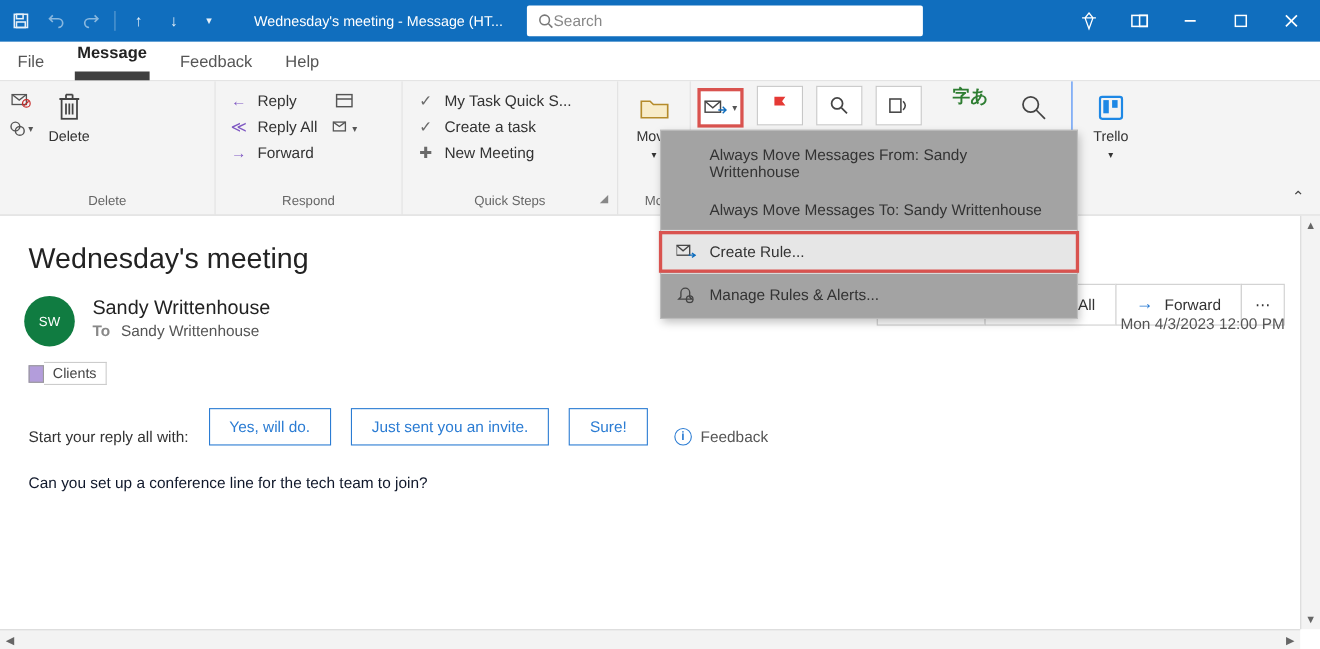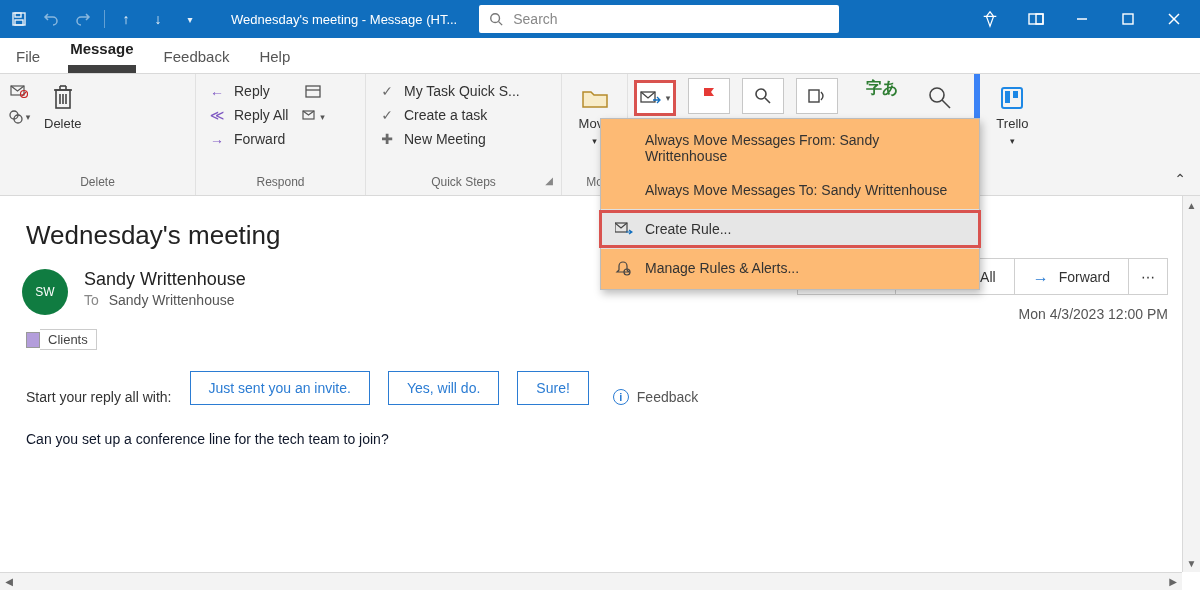--- a/index.html
+++ b/index.html
@@ -3,21 +3,21 @@
 <meta charset="utf-8">
 <style>
 * { margin: 0; padding: 0; box-sizing: border-box; font-family: "Segoe UI", sans-serif; }
 body { width: 1200px; height: 590px; overflow: hidden; background: #fff; font-size: 14px; }
 
 .titlebar { height: 38px; background: #106ebe; color: #fff; display: flex; align-items: center; padding: 0 4px; }
 .titlebar .qat { display: flex; align-items: center; gap: 2px; }
 .qat-btn { width: 30px; height: 30px; display: flex; align-items: center; justify-content: center; color: #fff; opacity: .9; cursor: pointer; }
 .qat-sep { width:1px; height:18px; background: rgba(255,255,255,.35); margin: 0 4px;}
 .title-text { margin-left: 26px; font-size: 13px; color: #fff; white-space: nowrap; }
-.search-box { margin-left: 22px; width: 360px; height: 28px; background: #fff; border-radius: 2px; display: flex; align-items: center; padding: 0 10px; color: #888; gap: 10px; }
+.search-box { margin-left: 22px; width: 360px; height: 28px; background: #fff; border-radius: 2px; display: flex; align-items: center; padding: 0 10px; color: #888; }
 .win-btns { margin-left: auto; display: flex; align-items: center; gap: 2px; }
 .win-btn { width: 44px; height: 30px; display: flex; align-items: center; justify-content: center; color:#fff; cursor:pointer; }
 
 .tabs { height: 36px; display:flex; align-items:flex-end; padding: 0 14px; gap: 26px; border-bottom: 1px solid #d9d9d9; background:#fff; }
 .tab { font-size: 15px; color:#555; padding: 6px 2px 8px; cursor:pointer; }
 .tab.active { color:#222; border-bottom: 8px solid #404040; font-weight:600; }
 
 .ribbon { height: 122px; background:#f4f4f4; border-bottom:1px solid #d9d9d9; display:flex; position: relative; }
 .group { display:flex; flex-direction:column; padding: 4px 6px 2px; border-right:1px solid #e1e1e1; height:100%; }
 .group-body { flex:1; display:flex; align-items:flex-start; gap: 6px; }
@@ -30,40 +30,40 @@
 .small-icon-col { display:flex; flex-direction:column; gap:4px; padding-top:2px; }
 .small-icon { width:26px; height:22px; display:flex; align-items:center; justify-content:center; color:#555; cursor:pointer; font-size:14px; }
 
 .respond-list, .qs-list { display:flex; flex-direction:column; gap: 2px; padding-top: 2px;}
 .resp-item { display:flex; align-items:center; gap:8px; font-size:14px; color:#333; padding: 3px 6px; cursor:pointer; }
 .resp-item .ico { color:#7e57c2; width:18px; text-align:center; }
 .qs-item .ico { color:#6a6a6a; }
 .ribbon-btn-box { width: 42px; height: 36px; border:1px solid #c7c7c7; background:#fff; display:flex; align-items:center; justify-content:center; margin:4px 6px 0; cursor:pointer; }
 .highlight-box { border: 3px solid #d9534f; }
 
-.dropdown-menu { position:absolute; top: 44px; left: 600px; width: 380px; background:#fdba74; border:1px solid #bcbcbc; box-shadow: 2px 4px 8px rgba(0,0,0,.25); z-index:100; padding: 4px 0; }
+.dropdown-menu { position:absolute; top: 44px; left: 600px; width: 380px; background:#a3a3a3; border:1px solid #bcbcbc; box-shadow: 2px 4px 8px rgba(0,0,0,.25); z-index:100; padding: 4px 0; }
 .dropdown-item { display:flex; align-items:center; gap: 12px; padding: 9px 14px; font-size:14px; color:#333; cursor:pointer; }
 .dropdown-item.selected { background:#e6e6e6; outline: 3px solid #d9534f; outline-offset: -1px; }
 .dropdown-item .mi-icon { width: 18px; text-align:center; color:#555; }
 .dd-sep { height:1px; background:#e0e0e0; margin:2px 0; }
 .collapse-caret { position:absolute; right: 14px; bottom: 8px; color:#444; cursor:pointer; font-size:14px; }
 
 .message-pane { position: relative; padding: 16px 22px 0; height: calc(590px - 38px - 36px - 122px); overflow:hidden; }
 .subject { font-size: 26px; color:#222; margin: 8px 0 18px 4px; }
 .header-row { display:flex; align-items:flex-start; gap: 16px; }
 .avatar { width: 46px; height:46px; border-radius:50%; background:#107c41; color:#fff; display:flex; align-items:center; justify-content:center; font-size:12px; }
 .sender-info .from { font-size:18px; color:#222; }
 .sender-info .to-line { font-size:14px; color:#555; margin-top:2px; }
-.to-label { color:#888; margin-right: 6px; }
+.to-label { color:#888; margin-right: 6px; font-weight: bold; }
 
 .actions-row { position:absolute; right: 32px; top: 62px; display:flex; gap:0; }
 .act-btn { border:1px solid #cfcfcf; background:#fff; padding: 8px 18px; display:flex; align-items:center; gap:10px; font-size:14px; color:#333; cursor:pointer; margin-left:-1px; }
 .act-btn .ico { color:#7e57c2; font-size:16px; }
 .act-btn.more { padding: 8px 12px; }
-.datetime { position:absolute; right: 32px; top: 110px; font-size:14px; color:#555; }
+.datetime { position:absolute; right: 32px; top: 90px; font-size:14px; color:#555; }
 
 .category-chip { display:inline-flex; align-items:center; margin: 14px 0 0 4px; }
 .cat-color { width:14px; height:16px; background:#b39ddb; border:1px solid #999; }
 .cat-label { font-size:13px; padding: 2px 8px; border:1px solid #ccc; border-left:none; color:#444; }
 
 .suggest-row { display:flex; align-items:flex-end; gap: 18px; margin: 20px 0 0 4px; }
 .suggest-label { font-size:14px; color:#333; }
 .suggest-btn { border:1px solid #2b7cd3; color:#2b7cd3; background:#fff; padding: 8px 18px; font-size:14px; cursor:pointer; }
 .feedback { display:flex; align-items:center; gap:8px; color:#555; font-size:14px; cursor:pointer; margin-left: 6px; }
 .feedback .circ { width:16px;height:16px;border:1.5px solid #2b7cd3;color:#2b7cd3;border-radius:50%;display:flex;align-items:center;justify-content:center;font-size:11px;font-weight:bold; }
@@ -303,21 +303,21 @@
               <circle cx="10" cy="10" r="7"></circle>
               <line x1="15" y1="15" x2="23" y2="23"></line>
             </svg>
           </div>
         <div class="lbl">Zoom</div>
       </div>
     </div>
     <div class="group-label">Zoom</div>
   </div>
 
-  <div class="group" style="border-right:none;border-left:6px solid #3b82f6;width:70px">
+  <div class="group" style="border-right:none;border-left:1px solid #3b82f6;width:70px">
     <div class="group-body" style="justify-content:center">
       <div class="big-btn">
         <div class="icon">
             <svg width="24" height="24" viewBox="0 0 24 24" fill="#1e88e5">
               <rect x="2" y="2" width="20" height="20" rx="2" fill="none" stroke="#1e88e5" stroke-width="2"></rect>
               <rect x="5" y="5" width="5" height="12"></rect>
               <rect x="13" y="5" width="5" height="7"></rect>
             </svg>
           </div>
         <div class="lbl"><span>Trello</span><br><span style="font-size:9px">▾</span></div>
@@ -394,22 +394,22 @@
   </div>
   <div class="datetime">Mon 4/3/2023 12:00 PM</div>
 
   <div class="category-chip">
     <div class="cat-color"></div>
     <div class="cat-label">Clients</div>
   </div>
 
   <div class="suggest-row">
     <span class="suggest-label">Start your reply all with:</span>
+    <button class="suggest-btn">Yes, will do.</button>
     <button class="suggest-btn">Just sent you an invite.</button>
-    <button class="suggest-btn">Yes, will do.</button>
     <button class="suggest-btn">Sure!</button>
     <div class="feedback">
       <span class="circ">i</span>
       <span>Feedback</span>
     </div>
   </div>
 
   <div class="body-text">Can you set up a conference line for the tech team to join?</div>
 
   

